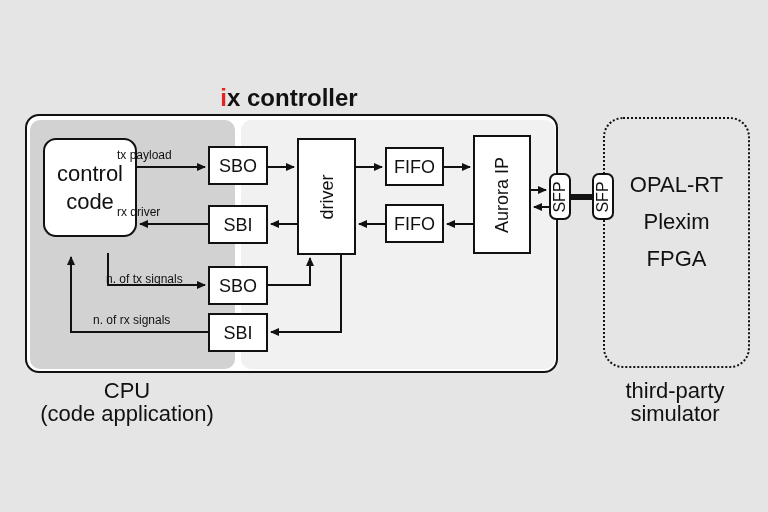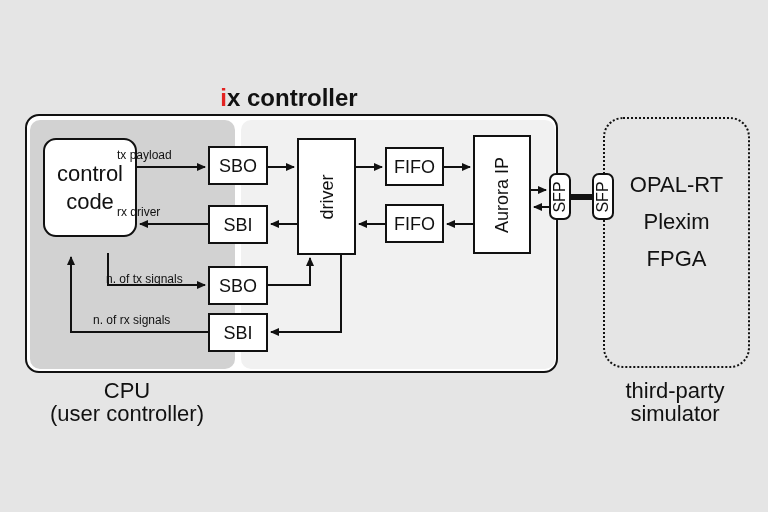--- a/index.html
+++ b/index.html
@@ -125,20 +125,20 @@
     <span class="vtext">SFP</span>
   </div>
 
   <div class="abs wire-label" id="lbl-tx">tx payload</div>
   <div class="abs wire-label" id="lbl-rx">rx driver</div>
   <div class="abs wire-label" id="lbl-ntx">n. of tx signals</div>
   <div class="abs wire-label" id="lbl-nrx">n. of rx signals</div>
 
   <div class="abs caption" id="cpu-caption">
     <div>CPU</div>
-    <div>(user controller)</div>
+    <div>(code application)</div>
   </div>
   <div class="abs caption" id="sim-caption">
     <div>third-party</div>
     <div>simulator</div>
   </div>
 
 </div>
 
 </body></html>

